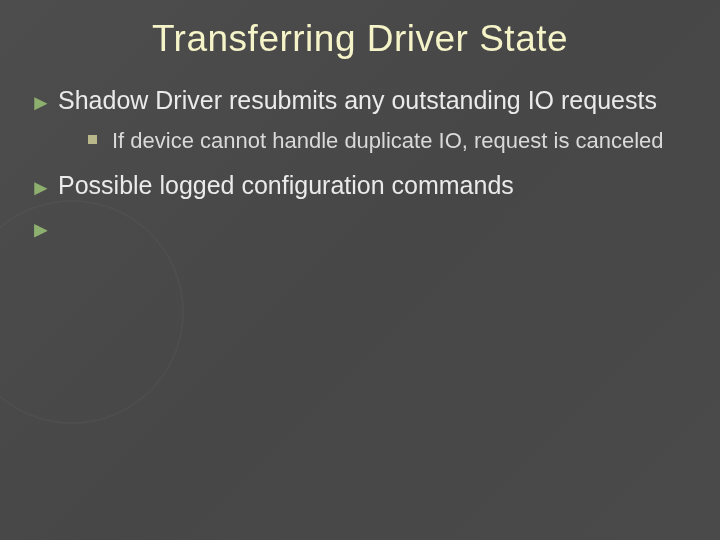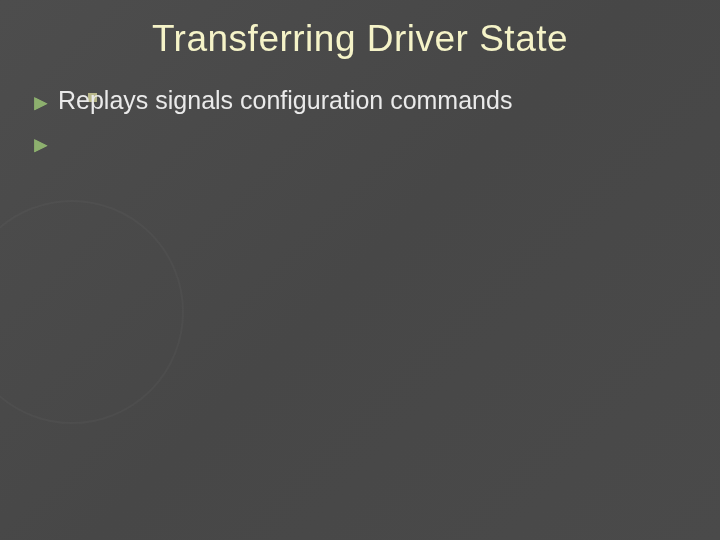--- a/index.html
+++ b/index.html
@@ -89,30 +89,35 @@
 </head>
 <body>
 
 <div class="slide">
   <h1 class="title">Transferring Driver State</h1>
 
   <ul class="main-list">
 
     <li class="main-item">
       <span class="arrow">►</span>
+      <span>Shadow Driver resubmits any outstanding IO requests</span>
       <ul class="sub-list">
         <li class="sub-item">
           <span class="square"></span>
+        </li>
+        <li class="sub-item">
+          <span class="square"></span>
+          <span>If device cannot handle duplicate IO, request is canceled</span>
         </li>
       </ul>
     </li>
 
     <li class="main-item">
       <span class="arrow">►</span>
-      <span>Replays signals configuration commands</span>
+      <span>Possible logged configuration commands</span>
     </li>
 
     <li class="main-item">
       <span class="arrow">►</span>
     </li>
 
     <li class="main-item">
       <span class="arrow">►</span>
     </li>
 

